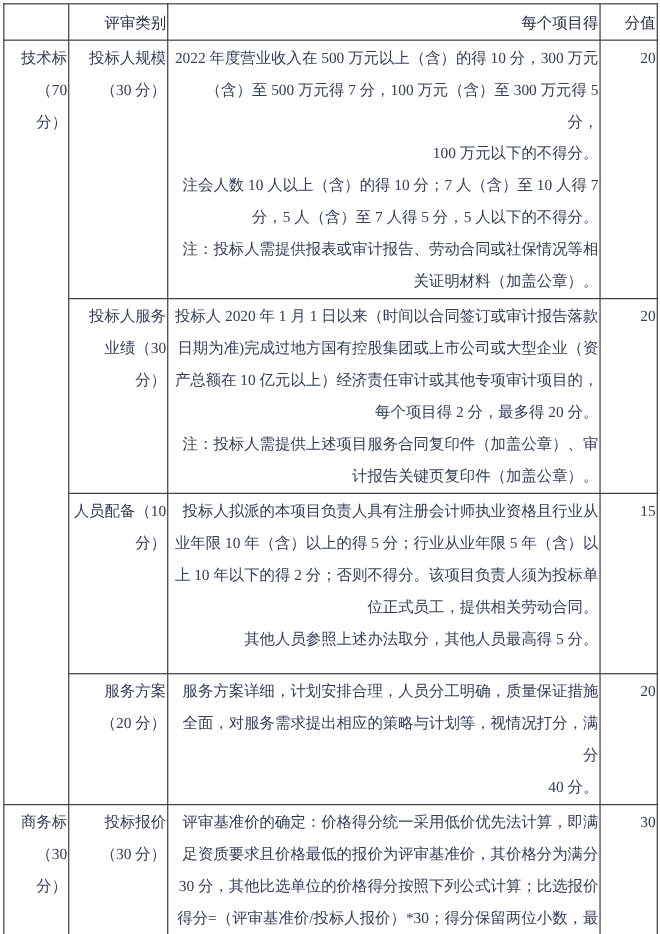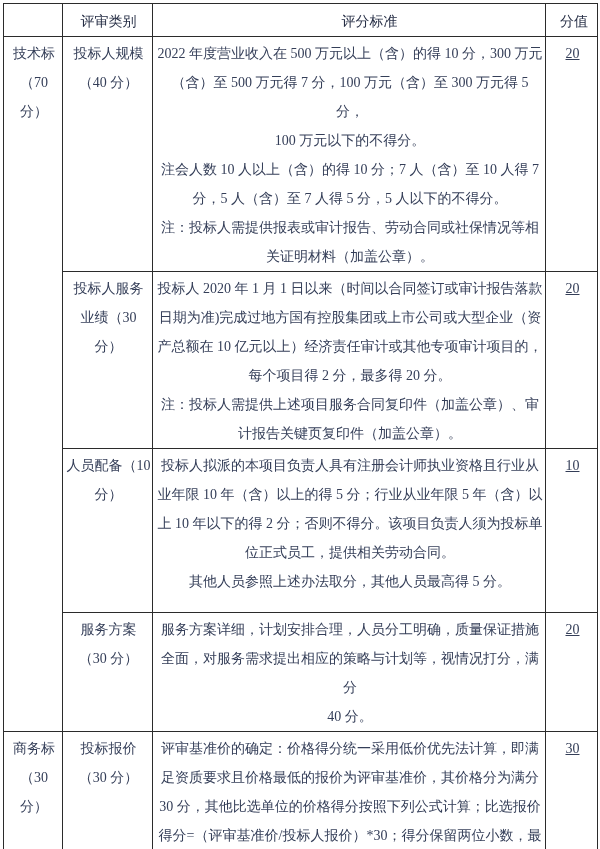--- a/index.html
+++ b/index.html
@@ -13,65 +13,65 @@
     margin:3px 0 0 3px;width:594px;
   }
   table.eval td, table.eval th{
     border:1px solid #2b2b2b;
     vertical-align:top;
     box-sizing:border-box;
     overflow:hidden;
     font-size:14px;
     line-height:29px;
     font-weight:normal;
-    text-align:center;
+    text-align:right;
     padding:2px 1px 0 3px;
   }
   tr.hrow{height:33px;}
   tr.r1{height:209px;}
   tr.r2{height:174px;}
   tr.r3{height:164px;}
   tr.r4{height:87px;}
   tr.r5{height:146px;}
   th{
     font-weight:bold;color:#262e45;font-size:14.5px;
     vertical-align:middle !important;white-space:nowrap;
   }
   th.th-criteria{padding-left:42px !important;}
   th.th-score{padding-left:6px !important;}
   td.group, td.cat, td.crit{white-space:pre-line;word-break:break-all;margin-top:37px;}
   td.group{padding-left:4px;}
   td.cat{padding-left:3px;padding-right:0;}
   td.crit{padding-left:4px;padding-right:0;}
-  td.score{padding-left:2px;font-size:14px;text-decoration:underline;}
+  td.score{padding-left:2px;font-size:14px;}
 </style>
 </head>
 <body>
 
 <div class="page">
   <table class="eval">
     <colgroup>
       <col style="width:59px">
       <col style="width:90px">
       <col style="width:393px">
       <col style="width:52px">
     </colgroup>
     <tbody>
       <tr class="hrow">
         <th></th>
         <th>评审类别</th>
-        <th class="th-criteria">评分标准</th>
+        <th class="th-criteria">每个项目得</th>
         <th class="th-score">分值</th>
       </tr>
 
       <tr class="r1">
         <td class="group" rowspan="4">技术标
 （70 分）</td>
         <td class="cat">投标人规模
-（40 分）</td>
+（30 分）</td>
         <td class="crit">2022 年度营业收入在 500 万元以上（含）的得 10 分，300 万元
 （含）至 500 万元得 7 分，100 万元（含）至 300 万元得 5 分，
 100 万元以下的不得分。
 注会人数 10 人以上（含）的得 10 分；7 人（含）至 10 人得 7
 分，5 人（含）至 7 人得 5 分，5 人以下的不得分。
 注：投标人需提供报表或审计报告、劳动合同或社保情况等相
 关证明材料（加盖公章）。</td>
         <td class="score">20</td>
       </tr>
 
@@ -88,26 +88,26 @@
       </tr>
 
       <tr class="r3">
         <td class="cat">人员配备（10
 分）</td>
         <td class="crit">投标人拟派的本项目负责人具有注册会计师执业资格且行业从
 业年限 10 年（含）以上的得 5 分；行业从业年限 5 年（含）以
 上 10 年以下的得 2 分；否则不得分。该项目负责人须为投标单
 位正式员工，提供相关劳动合同。
 其他人员参照上述办法取分，其他人员最高得 5 分。</td>
-        <td class="score">10</td>
+        <td class="score">15</td>
       </tr>
 
       <tr class="r4">
         <td class="cat">服务方案
-（30 分）</td>
+（20 分）</td>
         <td class="crit">服务方案详细，计划安排合理，人员分工明确，质量保证措施
 全面，对服务需求提出相应的策略与计划等，视情况打分，满分
 40 分。</td>
         <td class="score">20</td>
       </tr>
 
       <tr class="r5">
         <td class="group">商务标
 （30 分）</td>
         <td class="cat">投标报价

